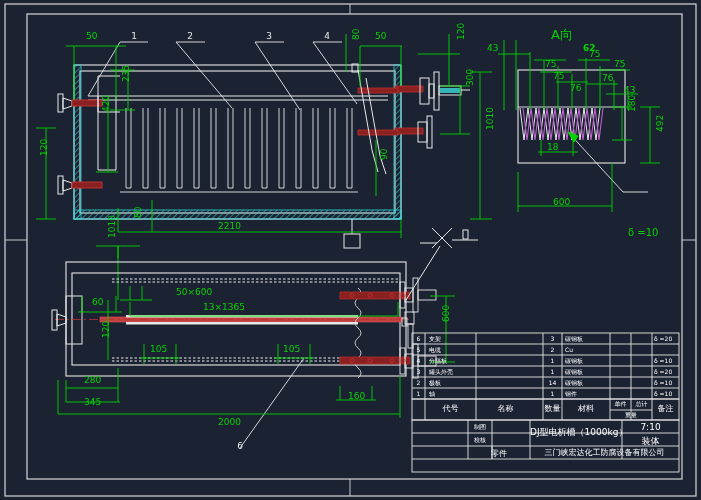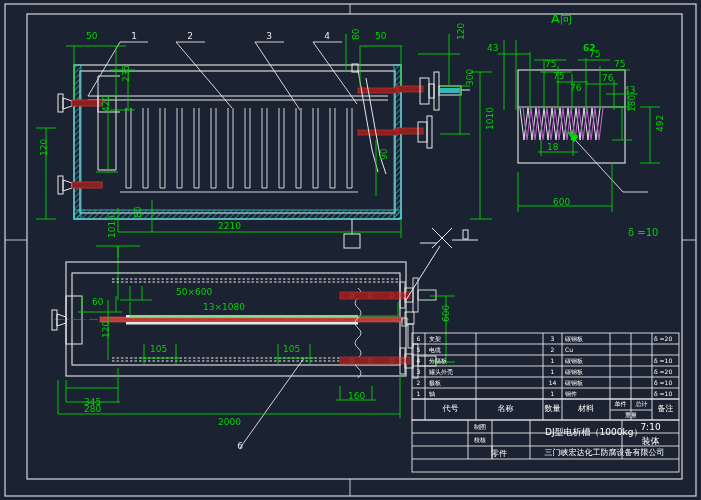--- a/index.html
+++ b/index.html
@@ -364,33 +364,33 @@
 <div class="lbl v" style="left:134px;top:218px;transform:rotate(-90deg);">80</div>
 <div class="lbl" style="left:218px;top:222px;">2210</div>
 <div class="lbl v" style="left:108px;top:238px;transform:rotate(-90deg);">1010</div>
 
 <div class="lbl w ctr" style="left:128px;top:32px;width:12px;">1</div>
 <div class="lbl w ctr" style="left:184px;top:32px;width:12px;">2</div>
 <div class="lbl w ctr" style="left:263px;top:32px;width:12px;">3</div>
 <div class="lbl w ctr" style="left:321px;top:32px;width:12px;">4</div>
 
 <div class="lbl" style="left:144px;top:288px;padding-left:32px;">50×600</div>
-<div class="lbl" style="left:203px;top:303px;">13×1080</div>
+<div class="lbl" style="left:203px;top:303px;">13×1365</div>
 <div class="lbl" style="left:92px;top:298px;">60</div>
 <div class="lbl v" style="left:102px;top:338px;transform:rotate(-90deg);">120</div>
 <div class="lbl" style="left:150px;top:345px;">105</div>
 <div class="lbl" style="left:283px;top:345px;">105</div>
 <div class="lbl v" style="left:442px;top:322px;transform:rotate(-90deg);">600</div>
 <div class="lbl" style="left:348px;top:392px;">160</div>
-<div class="lbl" style="left:84px;top:405px;">280</div>
+<div class="lbl" style="left:84px;top:376px;">280</div>
 <div class="lbl" style="left:84px;top:398px;">345</div>
 <div class="lbl" style="left:218px;top:418px;">2000</div>
 <div class="lbl w ctr" style="left:234px;top:442px;width:12px;">6</div>
 
-<div class="lbl" style="left:551px;top:12px;font-size:13px;">A向</div>
+<div class="lbl" style="left:551px;top:28px;font-size:13px;">A向</div>
 <div class="lbl" style="left:487px;top:44px;">43</div>
 <div class="lbl" style="left:583px;top:44px;font-weight:bold;">62</div>
 <div class="lbl" style="left:545px;top:60px;">75</div>
 <div class="lbl" style="left:589px;top:50px;">75</div>
 <div class="lbl" style="left:614px;top:60px;">75</div>
 <div class="lbl" style="left:553px;top:72px;">75</div>
 <div class="lbl" style="left:570px;top:84px;">76</div>
 <div class="lbl" style="left:602px;top:74px;">76</div>
 <div class="lbl" style="left:624px;top:86px;">43</div>
 <div class="lbl v" style="left:628px;top:112px;transform:rotate(-90deg);">180</div>
@@ -440,18 +440,18 @@
 <div class="tbl ctr" style="left:543px;top:405px;width:19px;font-size:8px;">数量</div>
 <div class="tbl ctr" style="left:562px;top:405px;width:48px;font-size:8px;">材料</div>
 <div class="tbl ctr" style="left:610px;top:401px;width:21px;">单件</div>
 <div class="tbl ctr" style="left:631px;top:401px;width:21px;">总计</div>
 <div class="tbl ctr" style="left:610px;top:412px;width:42px;">重量</div>
 <div class="tbl ctr" style="left:652px;top:405px;width:27px;font-size:8px;">备注</div>
 
 <div class="tbl ctr" style="left:468px;top:424px;width:24px;">制图</div>
 <div class="tbl ctr" style="left:468px;top:437px;width:24px;">校核</div>
 <div class="tbl ctr" style="left:468px;top:450px;width:62px;font-size:8px;">零件</div>
-<div class="tbl ctr" style="left:530px;top:428px;width:92px;font-size:9px;padding-left:15px;">DJ型电析槽（1000kg）</div>
+<div class="tbl ctr" style="left:530px;top:428px;width:92px;font-size:9px;">DJ型电析槽（1000kg）</div>
 <div class="tbl ctr" style="left:622px;top:423px;width:57px;font-size:9px;">7:10</div>
 <div class="tbl ctr" style="left:622px;top:437px;width:57px;font-size:9px;">装体</div>
 <div class="tbl ctr" style="left:530px;top:449px;width:149px;font-size:8px;">三门峡宏达化工防腐设备有限公司</div>
 
 </div>
 
 </body></html>

